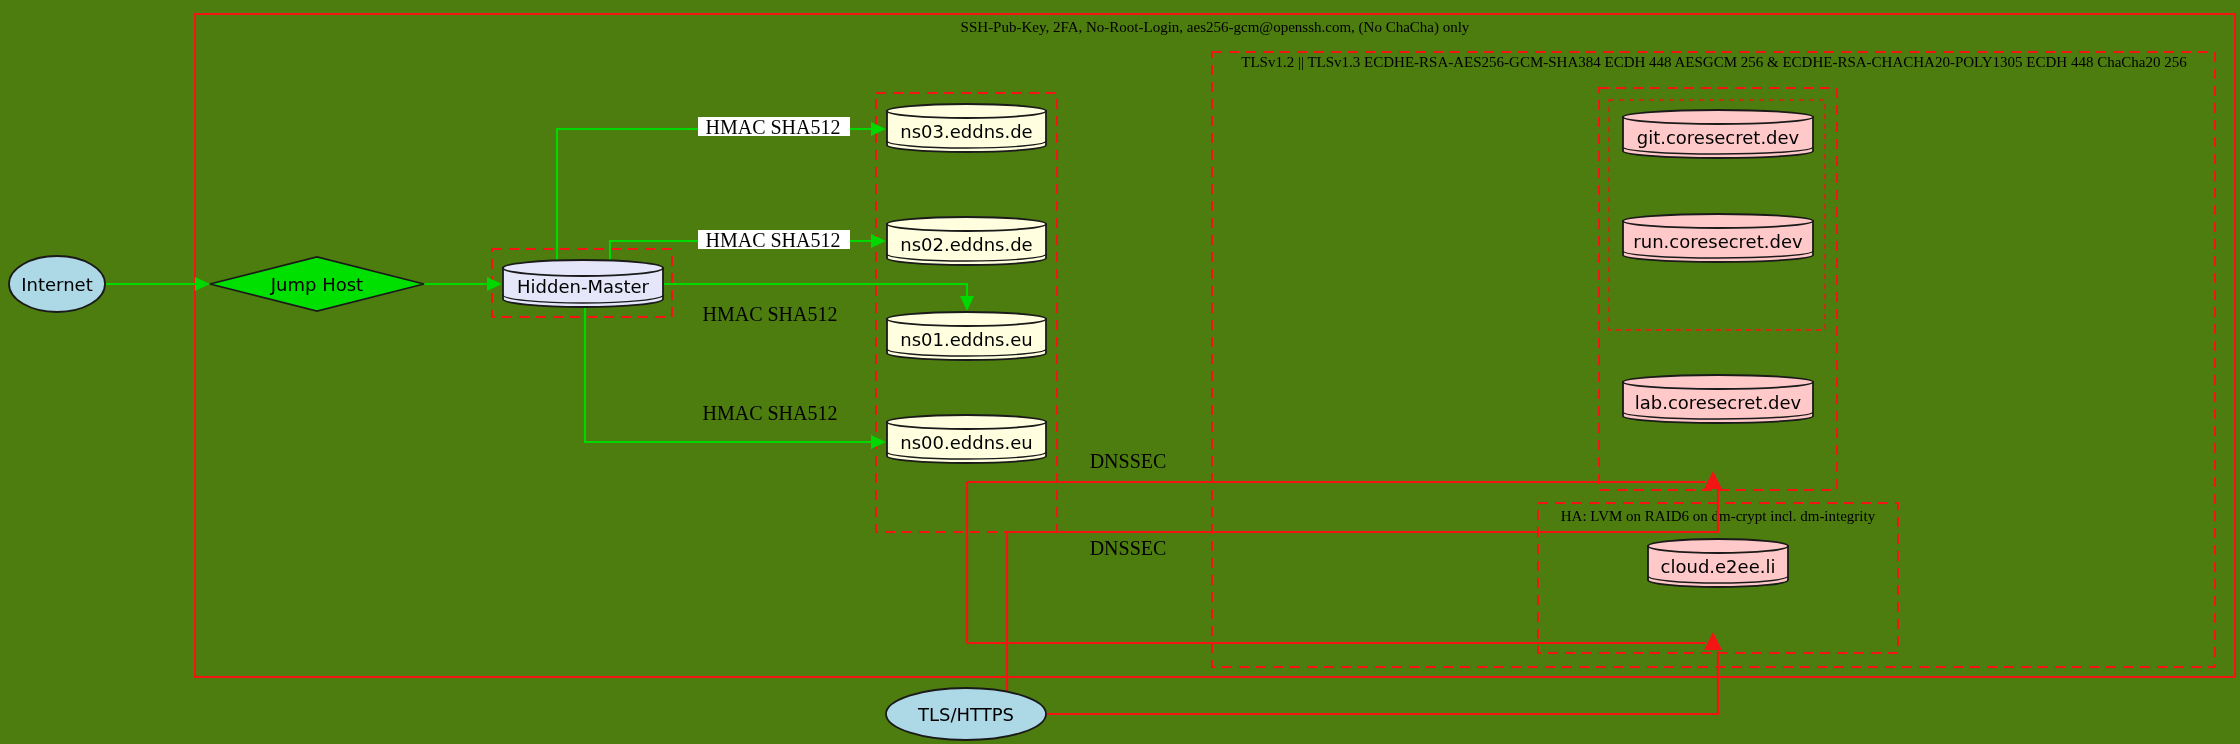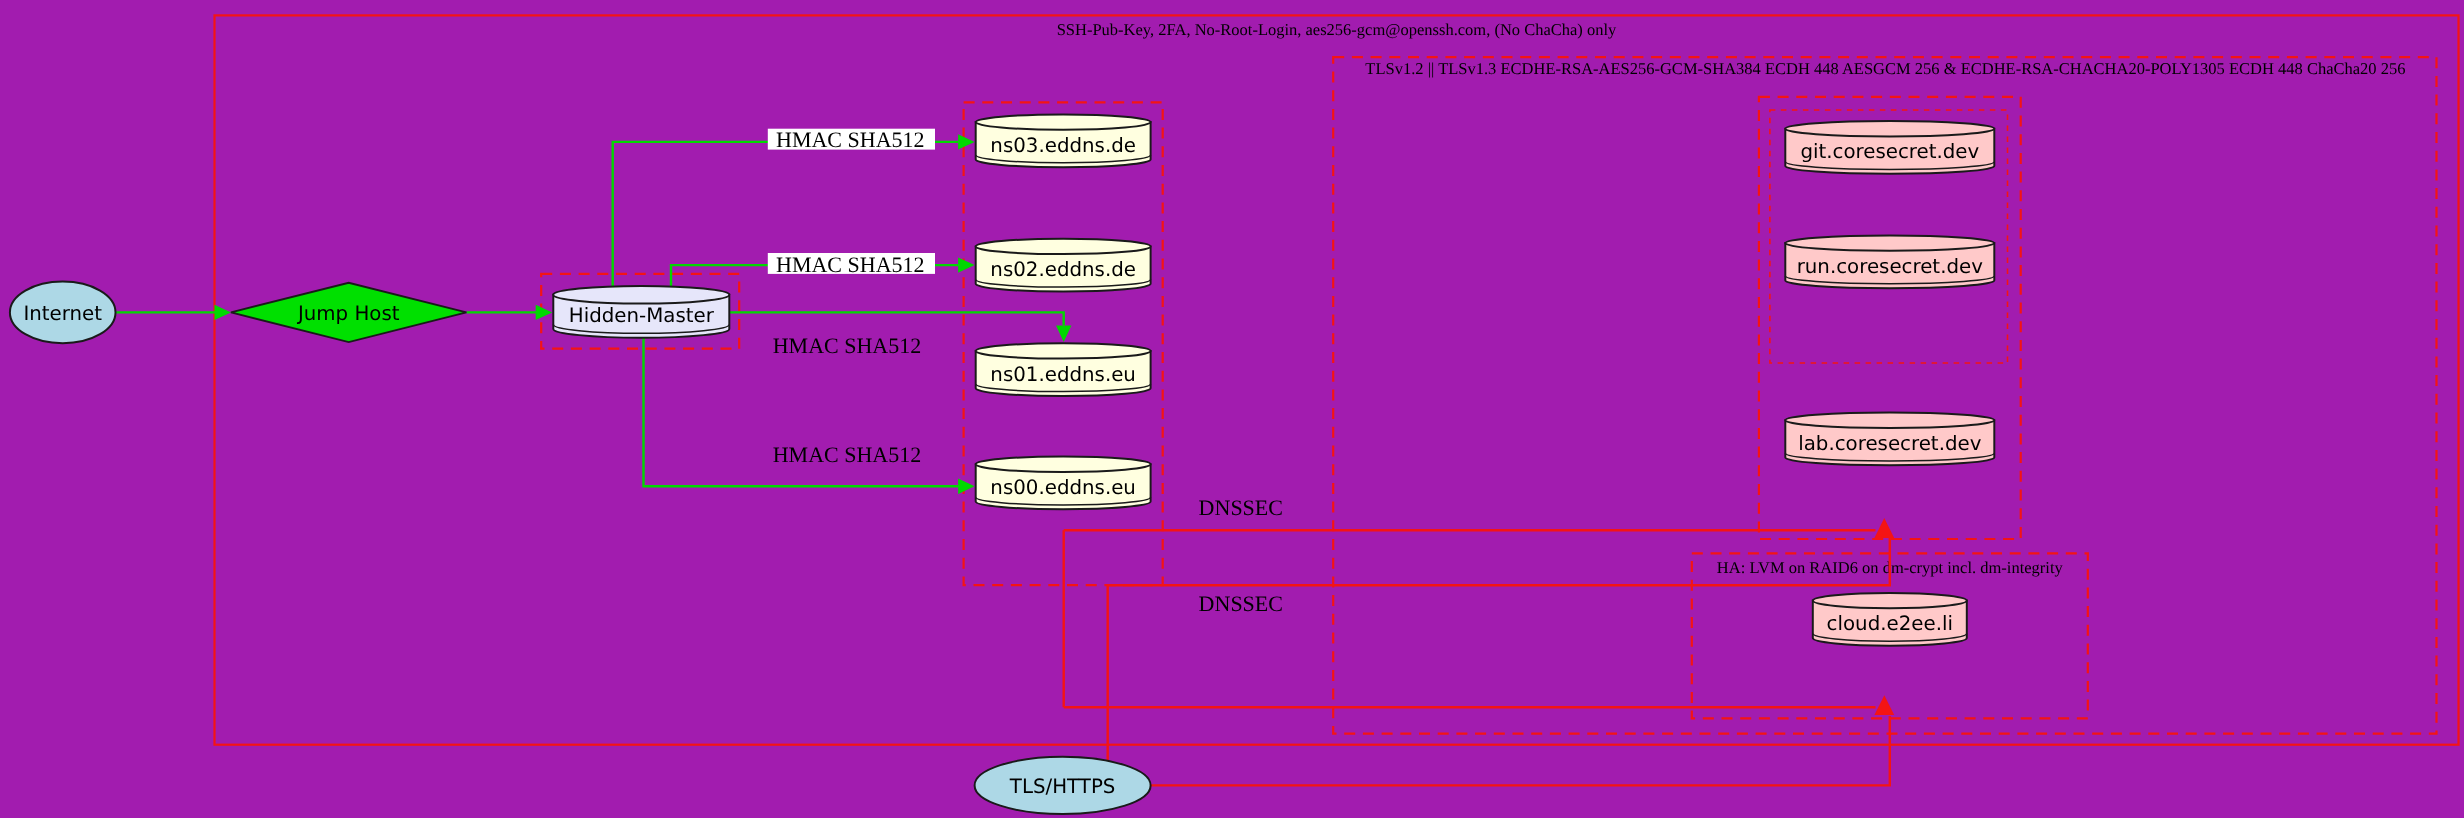--- a/index.html
+++ b/index.html
@@ -1,16 +1,16 @@
 <!DOCTYPE html>
 <html><head>
 <meta charset="utf-8">
 <style>
   html,body{margin:0;padding:0;background:#ffffff;}
-  .canvas{position:relative;width:2240px;height:744px;background:#a21caf;
+  .canvas{position:relative;width:2240px;height:744px;background:#4d7c0f;
           font-family:"DejaVu Sans","Liberation Sans",sans-serif;}
   svg{display:block;}
   
   .box-solid   {fill:none;stroke:#f41414;stroke-width:2;}
   .box-dashed  {fill:none;stroke:#f41414;stroke-width:2;stroke-dasharray:10 7;}
   .box-dashed-thin{fill:none;stroke:#f41414;stroke-width:1.4;stroke-dasharray:5 5;}
   
   .edge-green{fill:none;stroke:#00d900;stroke-width:2.2;}
   .arrow-green{fill:#00d900;stroke:none;}
   .edge-red{fill:none;stroke:#f41414;stroke-width:2.2;}

